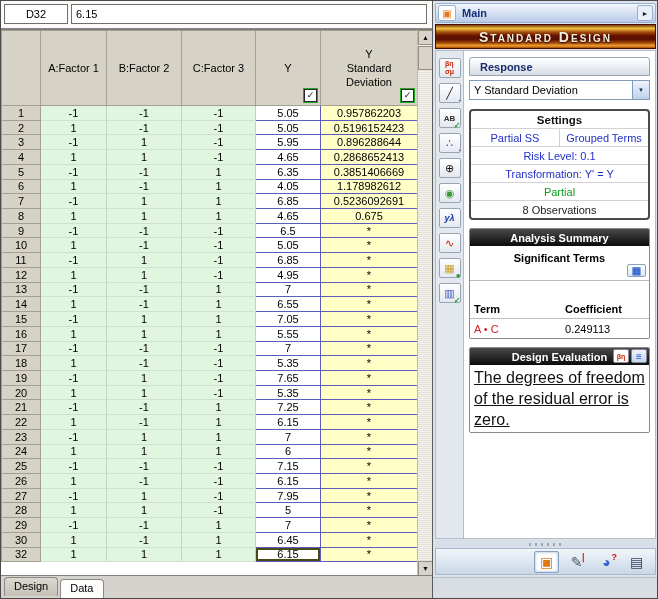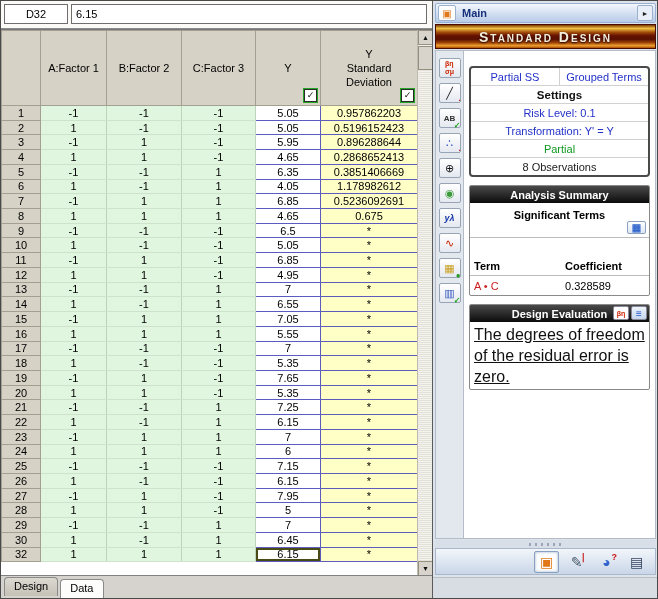--- a/index.html
+++ b/index.html
@@ -437,46 +437,53 @@
             <span data-name="exclude-data-icon-glyph" style="color: rgb(202, 160, 32);">▦</span>
             <span class="g2" data-name="exclude-data-icon-overlay-glyph" style="color: rgb(42, 154, 42);">●</span>
           </div>
           <div class="si" data-name="diagnostics-check-icon">
             <span data-name="diagnostics-check-icon-glyph" style="color: rgb(51, 85, 187);">▥</span>
             <span class="g2" data-name="diagnostics-check-icon-overlay-glyph" style="color: rgb(17, 160, 17);">✓</span>
           </div>
         </div>
 
       <div class="content" data-name="panel-content">
+        <div data-name="response-section">
+          <div class="resp-hd" data-name="response-header">Response</div>
+          <div class="dropdown" data-name="response-dropdown">
+            <span data-name="response-dropdown-value">Y Standard Deviation</span>
+            <span class="dd-btn" data-name="dropdown-arrow-icon">▼</span>
+          </div>
+        </div>
 
         <div class="settings" data-name="settings-section">
+          <div class="set-row set-title" data-name="settings-title">Settings</div>
           <div class="set-row set-split" data-name="settings-ss-row">
             <div class="blue" data-name="partial-ss-option">Partial SS</div>
             <div class="blue" data-name="grouped-terms-option">Grouped Terms</div>
           </div>
-          <div class="set-row set-title" data-name="settings-title">Settings</div>
           <div class="set-row blue" data-name="risk-level-setting">Risk Level: 0.1</div>
           <div class="set-row blue" data-name="transformation-setting">Transformation: Y' = Y</div>
           <div class="set-row green" data-name="analyzed-status">Partial</div>
           <div class="set-row dark" data-name="observations-count">8 Observations</div>
         </div>
 
         <div class="secbox" data-name="analysis-summary-section">
           <div class="sec-hd" data-name="analysis-summary-header">Analysis Summary</div>
           <div class="sig-row" data-name="significant-terms-row">
             <span data-name="significant-terms-label">Significant Terms</span>
             <span class="sig-btn" data-name="significant-terms-grid-icon">▦</span>
           </div>
           <div class="tc-row hd" data-name="term-coefficient-header-row">
             <span class="tc-c1" data-name="term-column-header">Term</span>
             <span class="tc-c2" data-name="coefficient-column-header">Coefficient</span>
           </div>
           <div class="tc-row" data-name="term-coefficient-value-row">
             <span class="tc-c1 red" data-name="term-value">A • C</span>
-            <span class="tc-c2" data-name="coefficient-value">0.328589</span>
+            <span class="tc-c2" data-name="coefficient-value">0.249113</span>
           </div>
         </div>
 
         <div class="secbox" data-name="design-evaluation-section">
           <div class="sec-hd" data-name="design-evaluation-header">
             <span data-name="design-evaluation-title">Design Evaluation</span>
             <span class="de-btns">
               <span class="de-btn b1" data-name="design-eval-params-icon">βη</span>
               <span class="de-btn b2" data-name="design-eval-list-icon">≡</span>
             </span>

